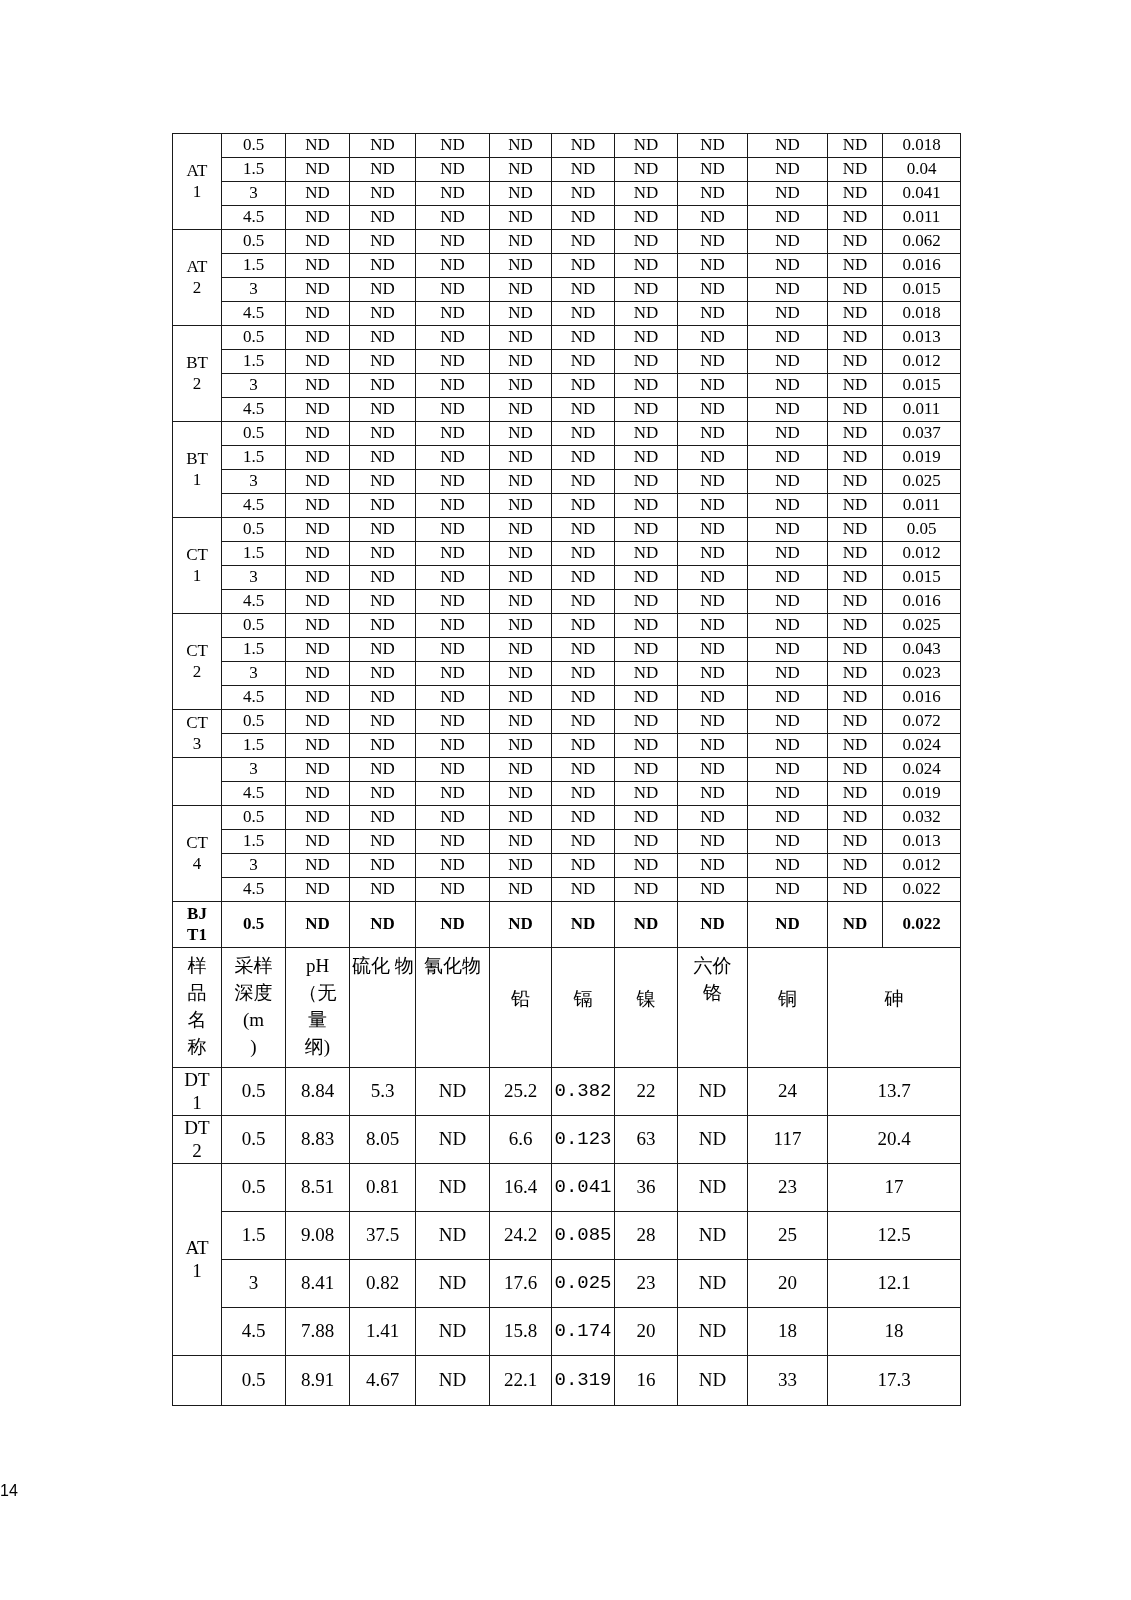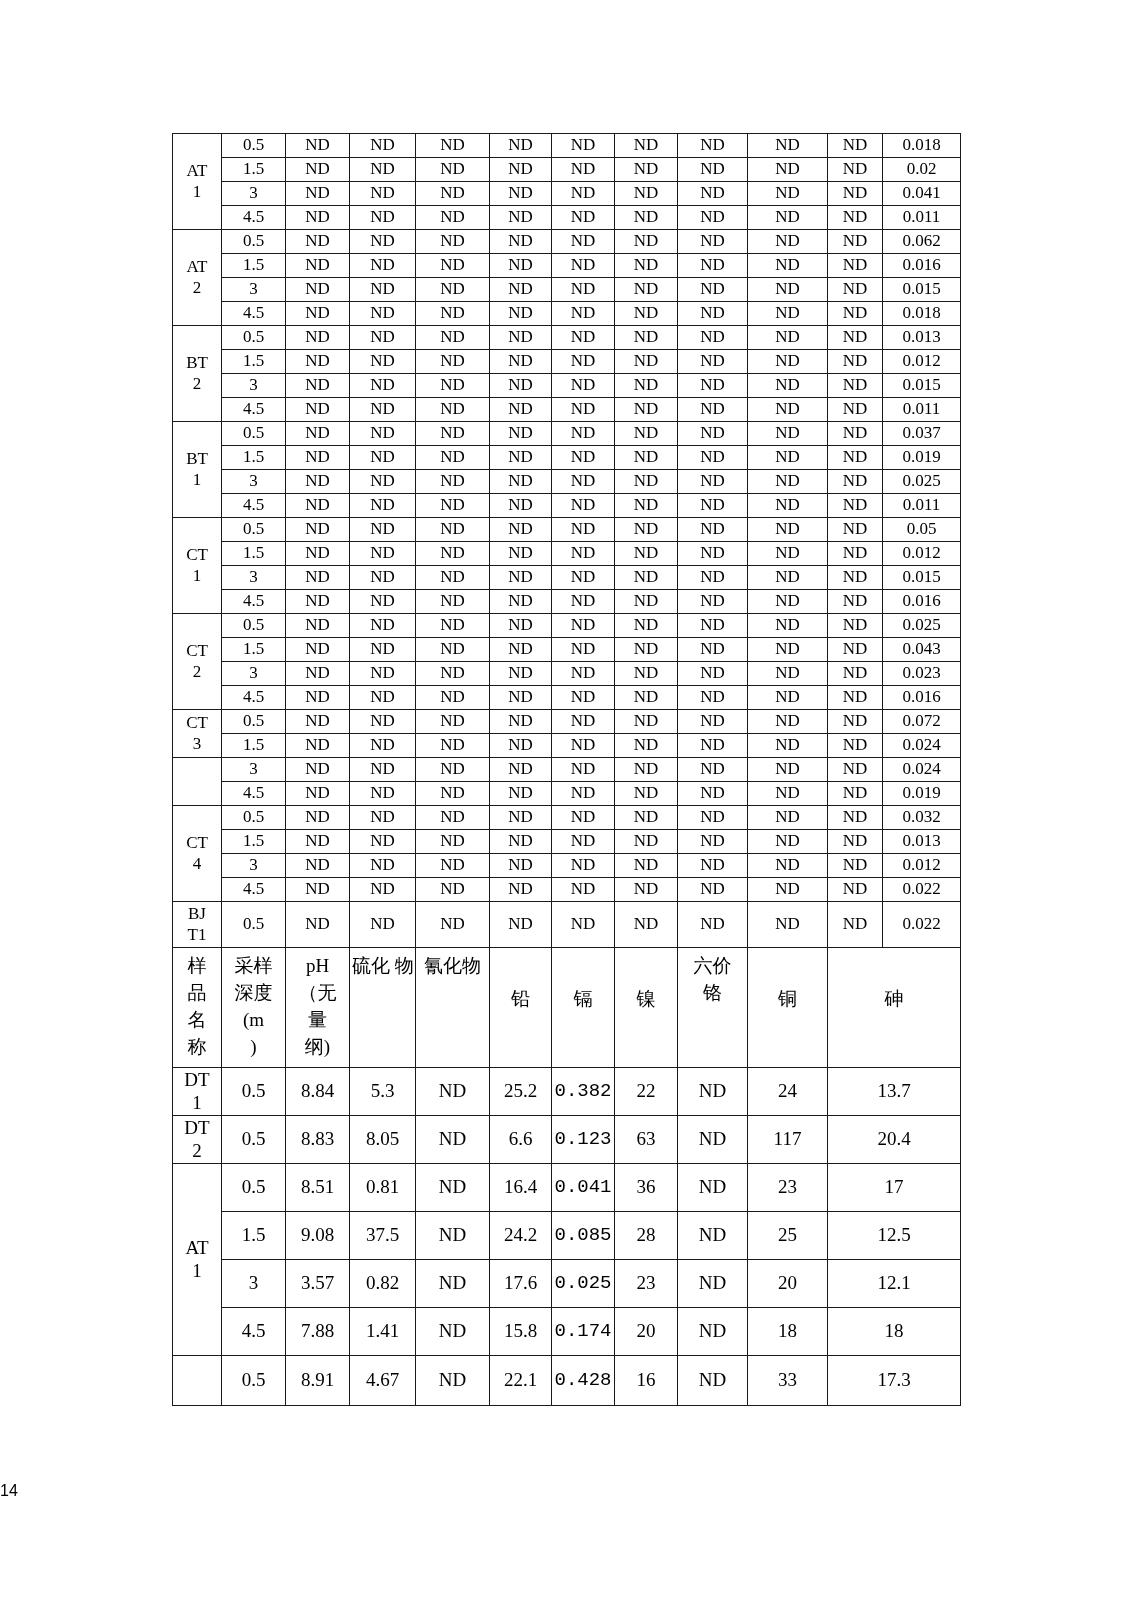--- a/index.html
+++ b/index.html
@@ -26,21 +26,21 @@
     border: 1px solid #1a1a1a;
     text-align: center;
     vertical-align: middle;
     font-size: 17px;
     line-height: 1.18;
     padding: 0 2px;
     overflow: hidden;
   }
   
   tr.u { height: 24px; }
-  tr.u-tall { height: 46px; }
+  tr.u-tall { height: 46px; font-weight: bold; }
   tr.u td { font-size: 17px; }
   
   tr.hdr-row { height: 120px; }
   tr.hdr-row td {
     font-size: 19px;
     line-height: 27px;
     vertical-align: top;
     white-space: pre;
     padding-top: 4px;
   }
@@ -108,21 +108,21 @@
         <td>1.5</td>
         <td>ND</td>
         <td>ND</td>
         <td>ND</td>
         <td>ND</td>
         <td>ND</td>
         <td>ND</td>
         <td>ND</td>
         <td>ND</td>
         <td>ND</td>
-        <td>0.02</td>
+        <td>0.04</td>
       </tr>
       <tr class="u">
         <td>3</td>
         <td>ND</td>
         <td>ND</td>
         <td>ND</td>
         <td>ND</td>
         <td>ND</td>
         <td>ND</td>
         <td>ND</td>
@@ -609,21 +609,21 @@
         <td>ND</td>
         <td>24.2</td>
         <td class="cd">0.085</td>
         <td>28</td>
         <td>ND</td>
         <td>25</td>
         <td colspan="2">12.5</td>
       </tr>
       <tr class="l">
         <td>3</td>
-        <td>3.57</td>
+        <td>8.41</td>
         <td>0.82</td>
         <td>ND</td>
         <td>17.6</td>
         <td class="cd">0.025</td>
         <td>23</td>
         <td>ND</td>
         <td>20</td>
         <td colspan="2">12.1</td>
       </tr>
       <tr class="l">
@@ -638,21 +638,21 @@
         <td>18</td>
         <td colspan="2">18</td>
       </tr>
       <tr class="l-last">
         <td class="name-cell cut-name" rowspan="1"></td>
         <td>0.5</td>
         <td>8.91</td>
         <td>4.67</td>
         <td>ND</td>
         <td>22.1</td>
-        <td class="cd">0.428</td>
+        <td class="cd">0.319</td>
         <td>16</td>
         <td>ND</td>
         <td>33</td>
         <td colspan="2">17.3</td>
       </tr>
     </tbody>
 </table>
 
 <div class="page-number">14</div>
 

